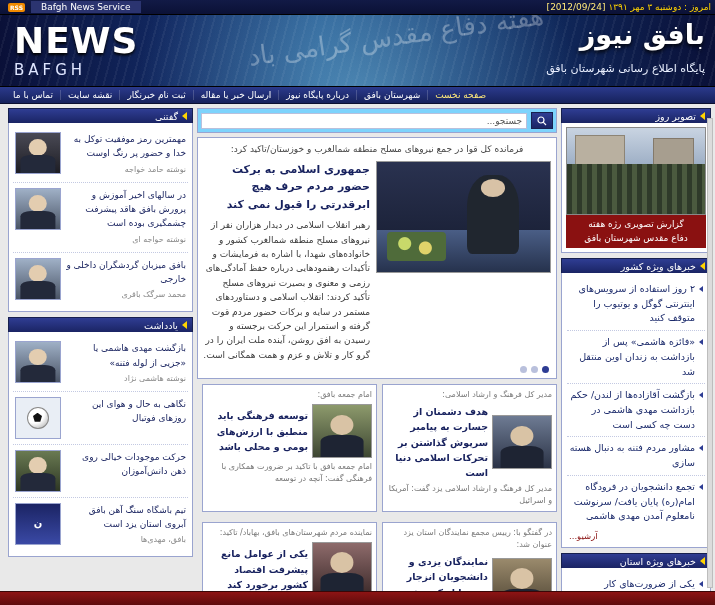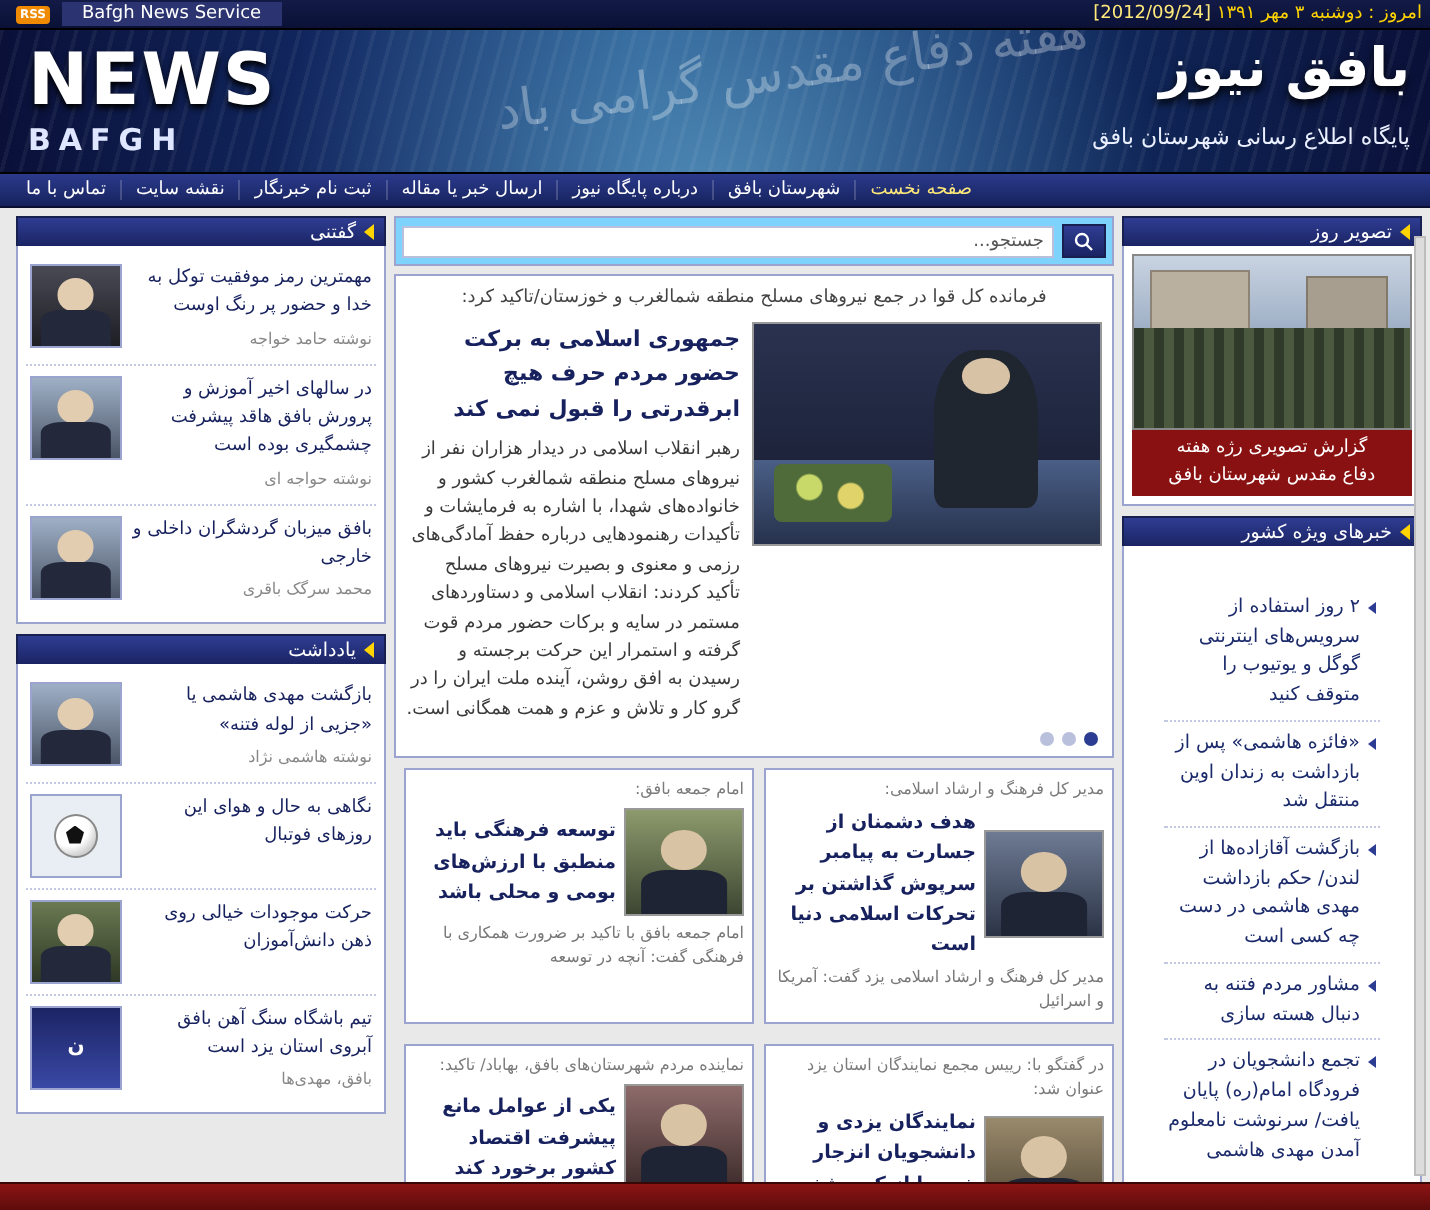--- a/index.html
+++ b/index.html
@@ -78,21 +78,21 @@
     position: absolute; left: 14px; top: 8px;
     color: #fff;
     text-align: left;
     line-height: 1;
   }
   .banner .logo-left .n1 {
     font-size: 36px; font-weight: bold; letter-spacing: 1px;
     text-shadow: 0 2px 3px #000;
   }
   .banner .logo-left .n2 {
-    font-size: 15px; letter-spacing: 4px; margin-top: 4px; color: #dfe6ff; font-weight: bold;
+    font-size: 15px; letter-spacing: 4px; margin-top: 4px; color: #dfe6ff;
   }
   .banner .logo-right {
     position: absolute; right: 10px; top: 4px;
     color: #fff; text-align: right;
   }
   .banner .logo-right .fa-logo {
     font-size: 27px; font-weight: bold; color: #ffffff;
     text-shadow: 0 2px 4px #000;
   }
   .banner .logo-right .fa-sub {
@@ -191,21 +191,21 @@
   }
   .caption-bar {
     background: #8a1111;
     color: #fff;
     font-size: 9px;
     text-align: center;
     padding: 3px 14px;
     line-height: 1.5;
   }
 
-  .list { list-style: none; margin: 16px; padding: 0; }
+  .list { list-style: none; margin: 1px; padding: 0; }
   .list li {
     display: flex;
     gap: 4px;
     font-size: 9.5px;
     color: #1b2a6b;
     line-height: 1.55;
     padding: 4px 2px;
     border-bottom: 1px dotted #c3c9e2;
   }
   .list li:last-child { border-bottom: none; }

